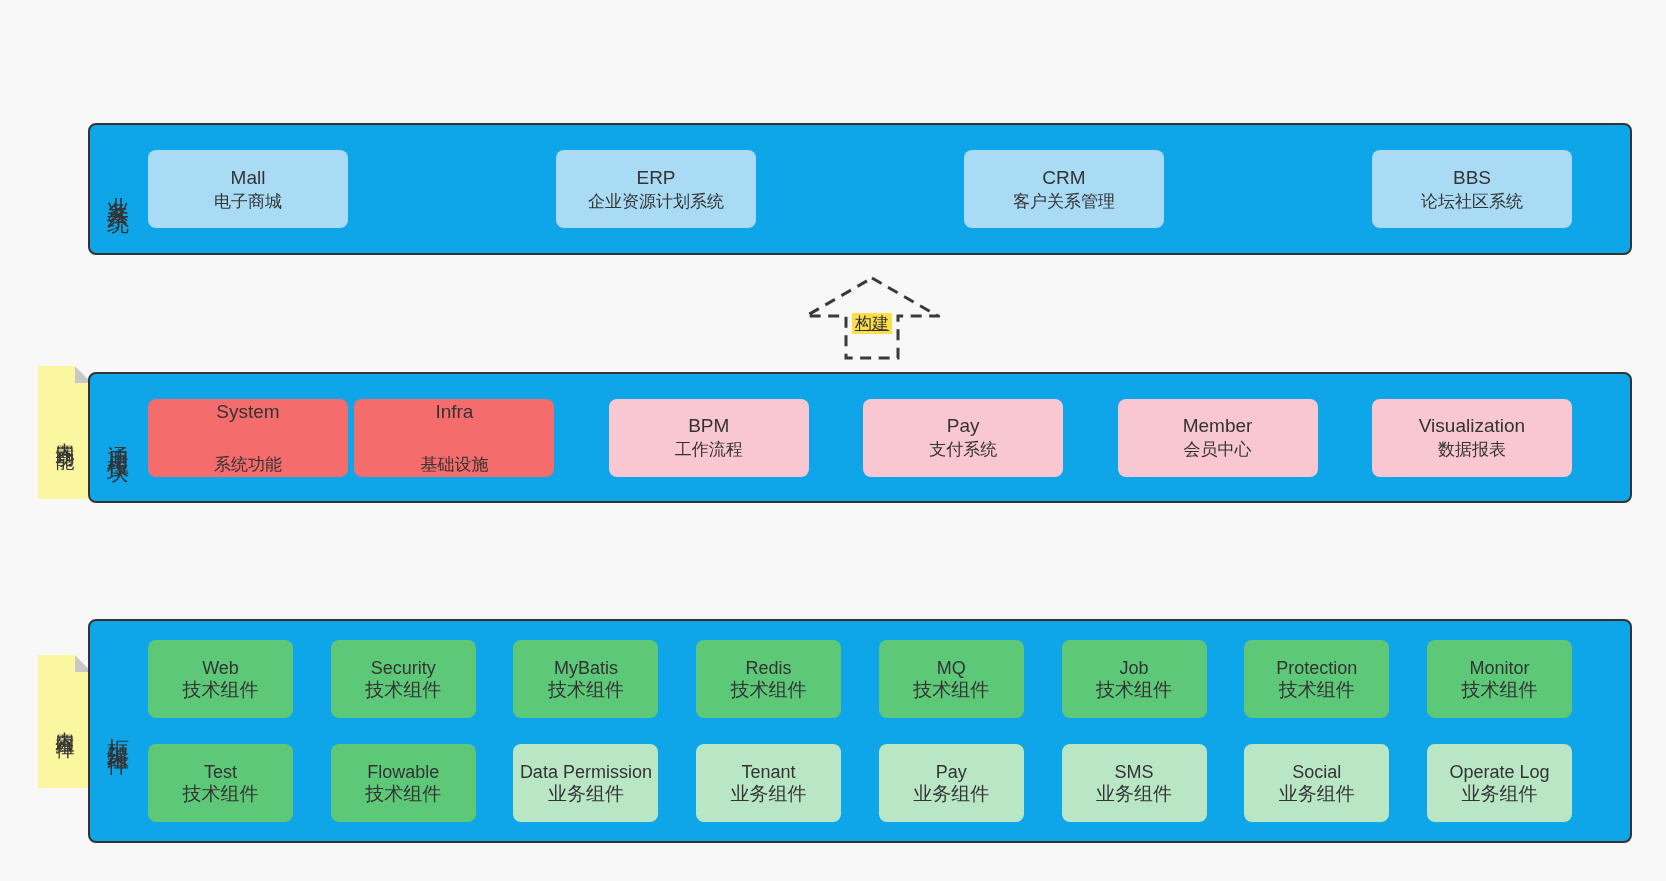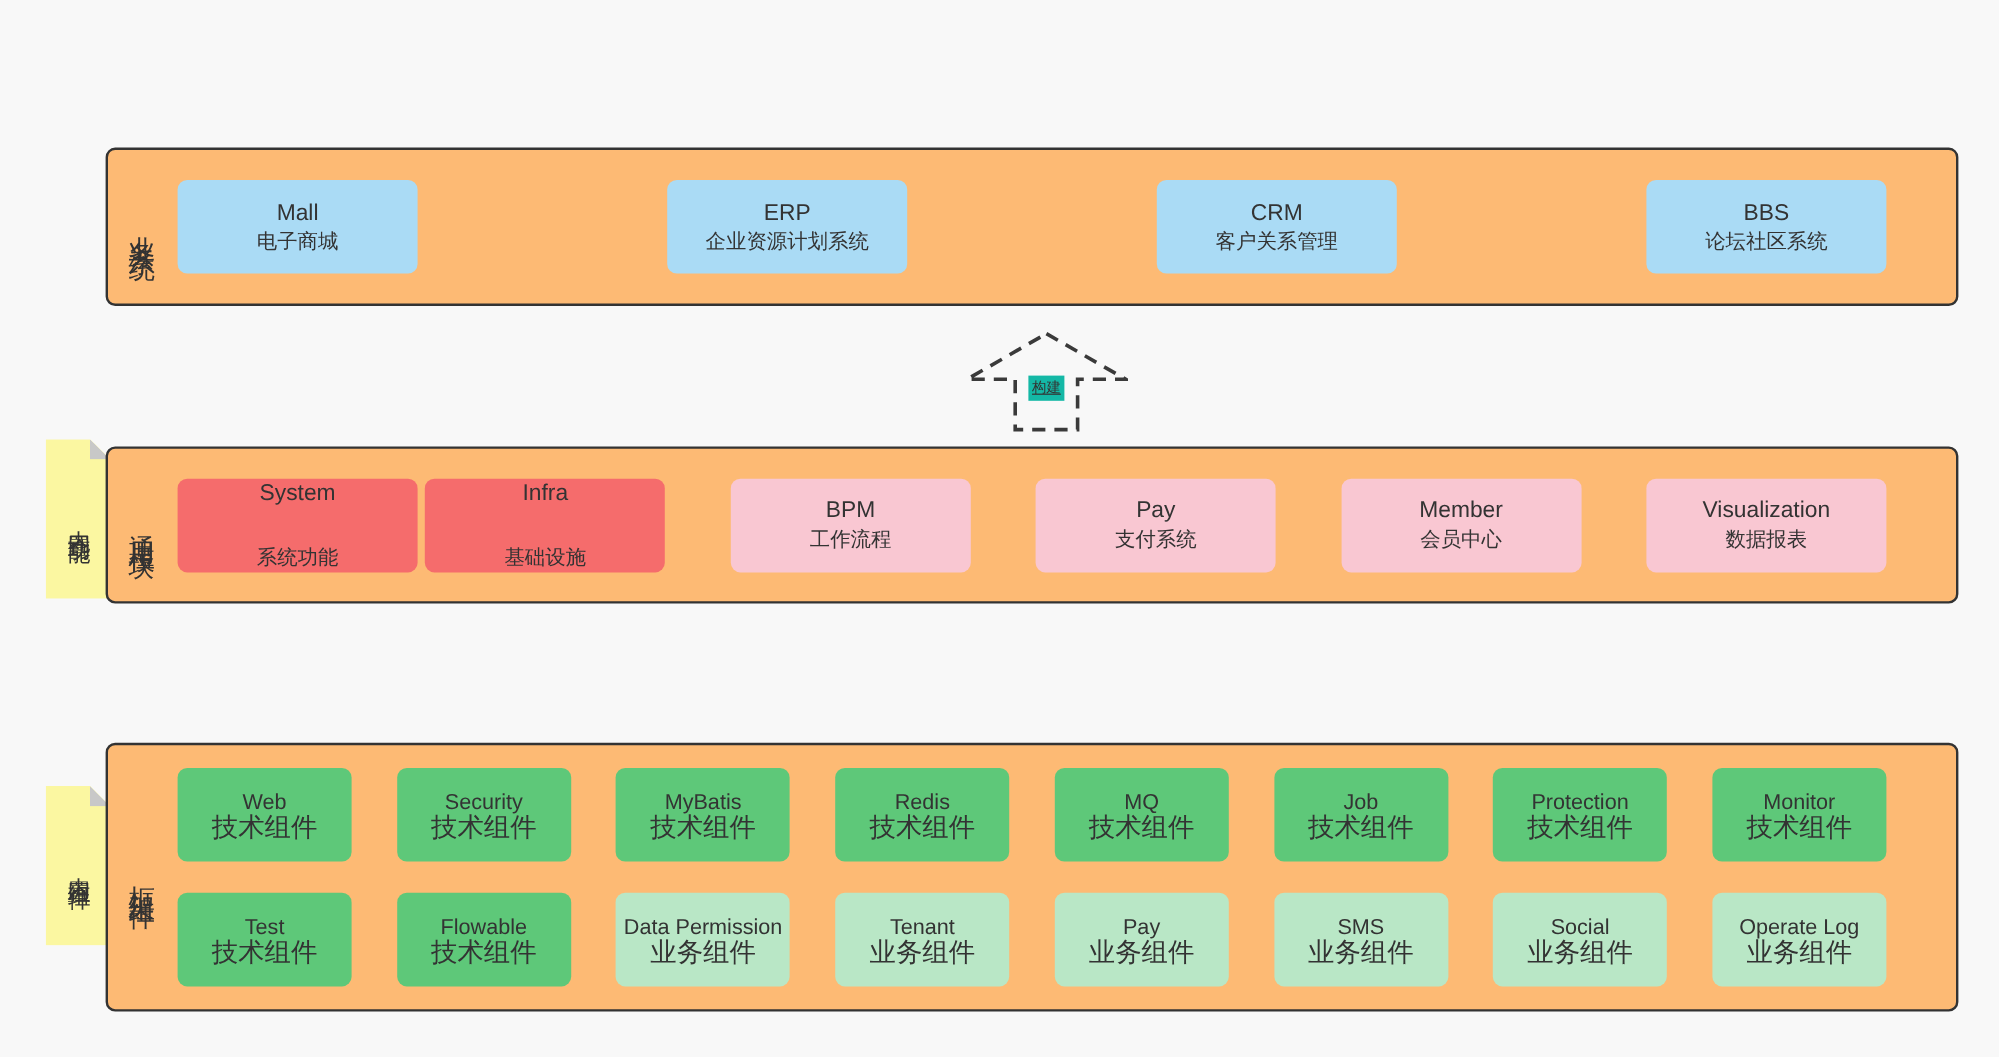--- a/index.html
+++ b/index.html
@@ -6,21 +6,21 @@
   * { box-sizing:border-box; }
   .canvas {
     position:relative; width:1666px; height:881px; overflow:hidden;
     background:#f8f8f8;
     font-family:"Liberation Sans", sans-serif;
     color:#333;
   }
   
   .container {
     position:absolute; left:88px; width:1544px;
-    background:#fdba74; border:2px solid #333; border-radius:8px;
+    background:#0ea5e9; border:2px solid #333; border-radius:8px;
     z-index:2;
   }
   .side-label {
     position:absolute; left:16px; top:50%; transform:translateY(-50%);
     writing-mode:vertical-rl; text-orientation:upright;
     font-size:22px; line-height:24px; letter-spacing:5px; color:#333;
     white-space:nowrap;
   }
   .boxes {
     position:absolute; inset:0; display:flex; align-items:center;
@@ -32,32 +32,32 @@
     align-content:center; row-gap:26px; padding:16px 58px;
   }
   .box {
     display:flex; flex-direction:column; justify-content:center; align-items:center;
     text-align:center; border-radius:8px; width:200px; height:78px;
   }
   .grid-boxes .box { width:145px; }
   .box .en { font-size:19px; line-height:25px; }
   .box .cn { font-size:17px; line-height:24px; }
   .grid-boxes .box .en { font-size:18px; line-height:22px; }
-  .grid-boxes .box .cn { font-size:22px; line-height:22px; }
+  .grid-boxes .box .cn { font-size:19px; line-height:22px; }
   .blue  { background:#aadbf5; }
   .red   { background:#f56c6c;justify-content:space-between; }
   .pink  { background:#f9c7d2;margin-left:48px; }
   .green { background:#5ec879; }
   .light-green { background:#b9e7c6; }
   
   .arrow { position:absolute; width:136px; height:84px; z-index:1; }
   .arrow svg { display:block; }
   .arrow-label {
     position:absolute; left:50%; top:37px; transform:translateX(-50%);
-    background:#14b8a6; padding:0 3px; font-size:12px; line-height:21px;
+    background:#fde047; padding:0 3px; font-size:17px; line-height:21px;
     color:#333; white-space:nowrap;text-decoration:underline;
   }
   
   .sticky {
     position:absolute; left:38px; width:54px; height:133px;
     background:#fbf7a1; z-index:1;
     clip-path:polygon(0 0, calc(100% - 17px) 0, 100% 17px, 100% 100%, 0 100%);
     display:flex; align-items:center; justify-content:center;
   }
   .sticky .fold {

